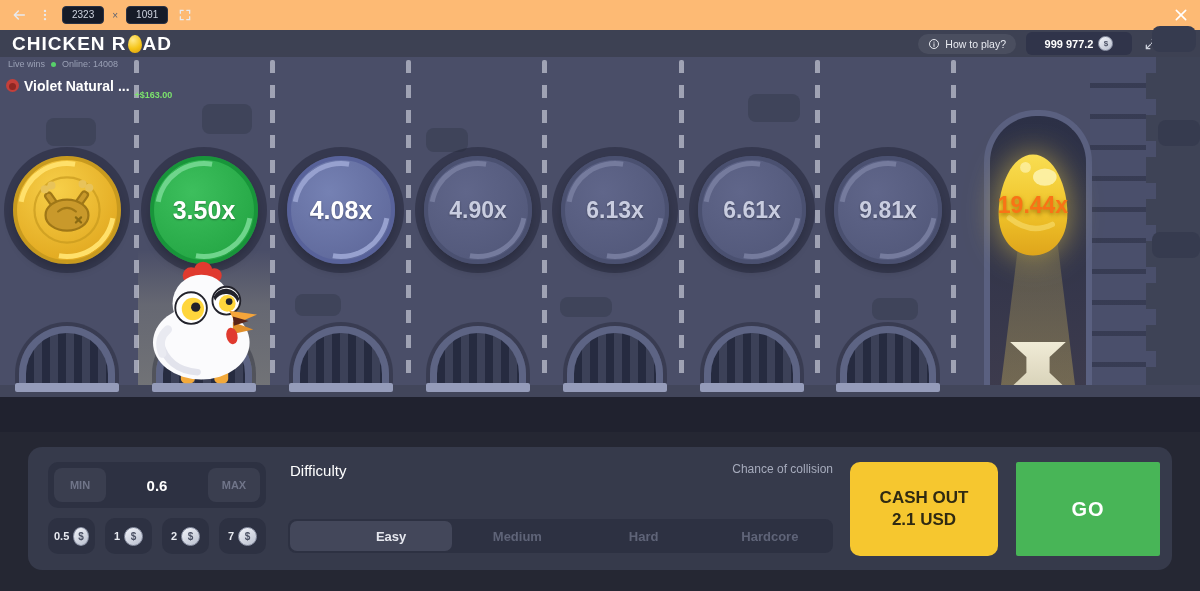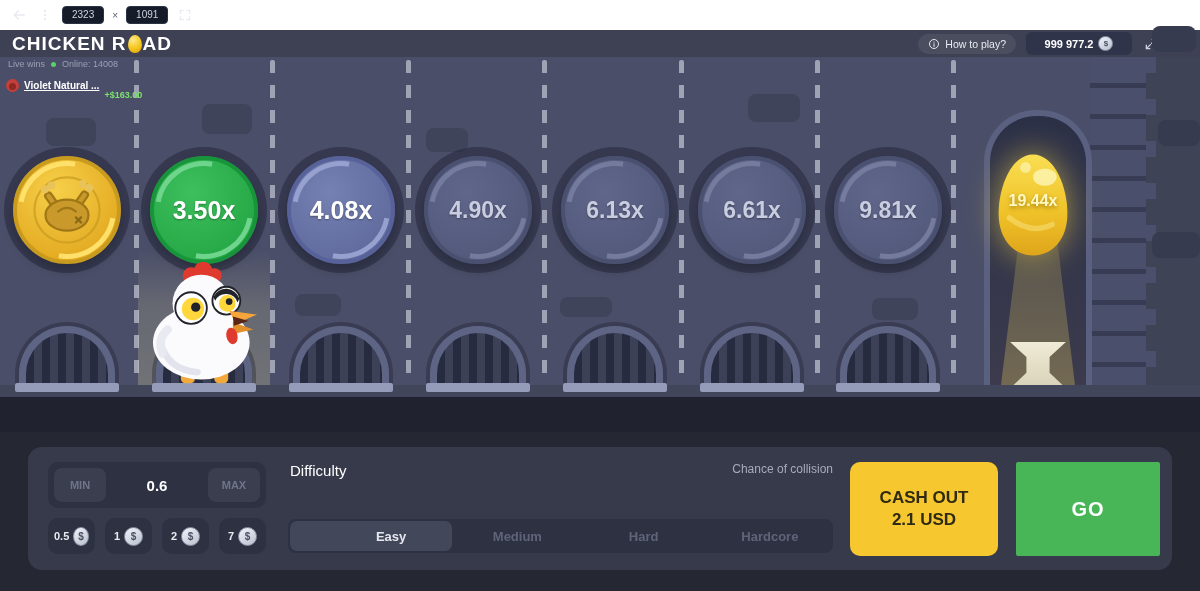--- a/index.html
+++ b/index.html
@@ -2,21 +2,21 @@
 <html><head>
 <meta charset="utf-8">
 <style>
   html,body{margin:0;padding:0;background:#10121a;}
   .app{position:relative;width:1200px;height:591px;overflow:hidden;
        font-family:"Liberation Sans","DejaVu Sans",sans-serif;
        background:#252834;-webkit-font-smoothing:antialiased;}
   .abs{position:absolute;}
 
   
-  .topbar{left:0;top:0;width:1200px;height:30px;background:#ffffff;display:flex;align-items:center;padding:0 10px;box-sizing:border-box;gap:8px;}
+  .topbar{left:0;top:0;width:1200px;height:30px;background:#fdba74;display:flex;align-items:center;padding:0 10px;box-sizing:border-box;gap:8px;}
   .tb-icon{width:18px;height:18px;display:flex;align-items:center;justify-content:center;cursor:pointer;}
   .dim-box{background:#151b28;border:1px solid #2a3245;border-radius:4px;color:#cdd3df;font-size:10px;padding:2px 9px;line-height:12px;}
   .times{color:#5b6372;font-size:10px;}
   .tb-spacer{flex:1;}
 
   
   .header{left:0;top:30px;width:1200px;height:27px;background:#3d4153;display:flex;align-items:center;padding:0 12px;box-sizing:border-box;}
   .logo{color:#ffffff;font-size:19px;font-weight:900;letter-spacing:1px;display:flex;align-items:center;}
   .logo-egg{display:inline-block;width:14px;height:18px;margin:0 1px;border-radius:50%/58% 58% 46% 46%;
             background:radial-gradient(circle at 35% 28%,#ffe98a,#f5c518 55%,#d89c10);}
@@ -29,21 +29,21 @@
           color:#4c5265;font-weight:700;}
   .coin-14{width:13px;height:13px;font-size:8px;}
   .coin-17{width:17px;height:17px;font-size:10px;}
 
   
   .live-row1{left:8px;top:59px;display:flex;align-items:center;gap:6px;font-size:9px;color:#9aa0b5;z-index:30;}
   .dot-green{width:5px;height:5px;border-radius:50%;background:#57d06a;}
   .live-row2{left:6px;top:71px;display:flex;align-items:center;gap:5px;z-index:30;}
   .avatar{width:13px;height:13px;border-radius:50%;background:#c43f3a;position:relative;overflow:hidden;}
   .avatar::after{content:"";position:absolute;left:3px;top:4px;width:7px;height:7px;border-radius:50%;background:#8f2722;}
-  .winner-name{font-size:10px;font-weight:700;color:#ffffff;text-decoration:underline;}
+  .winner-name{font-size:14px;font-weight:700;color:#ffffff;}
   .winner-amt{font-size:9px;font-weight:700;color:#7ce36d;margin-top:19px;}
 
   
   .stage-bg{left:0;top:57px;width:1200px;height:328px;background:#4a4e68;z-index:1;}
   .patch{position:absolute;background:#3f445a;border-radius:8px;z-index:2;}
   .patch.wall{background:#363b4f;}
   .divider{position:absolute;top:60px;width:5px;height:327px;z-index:4;border-radius:2px;
            background:repeating-linear-gradient(180deg,rgba(244,246,255,.5) 0 13px,transparent 13px 25px);}
   .floor-strip{left:0;top:385px;width:1200px;height:12px;background:#42465b;z-index:5;}
   .dark-road{left:0;top:397px;width:1200px;height:35px;background:#20222f;z-index:5;}
@@ -80,21 +80,21 @@
         overflow:hidden;z-index:3;}
   .beam{position:absolute;bottom:0;left:10px;width:76px;height:185px;
         background:linear-gradient(180deg,rgba(233,205,95,0),rgba(233,205,95,.22) 35%,rgba(233,205,95,.32));
         clip-path:polygon(30% 0,70% 0,100% 100%,0 100%);}
   .pedestal{position:absolute;bottom:7px;left:19px;width:58px;height:44px;
         background:linear-gradient(#f0ebd6,#d9d3ba);
         clip-path:polygon(2% 0,98% 0,70% 34%,70% 70%,94% 100%,6% 100%,30% 70%,30% 34%);}
   .plinth{position:absolute;bottom:0;left:5px;width:86px;height:8px;background:#454a63;border-radius:2px;}
   .egg-wrap{left:990px;top:150px;width:86px;height:110px;z-index:8;display:flex;align-items:center;justify-content:center;}
   .egg-wrap svg{filter:drop-shadow(0 0 16px rgba(247,214,74,.6));}
-  .egg-label{position:absolute;left:0;top:42px;width:100%;text-align:center;color:#fef9c3;font-size:16px;font-weight:800;
+  .egg-label{position:absolute;left:0;top:42px;width:100%;text-align:center;color:#f97316;font-size:23px;font-weight:800;
              text-shadow:0 2px 4px rgba(120,85,0,.6);}
 
   .chicken{left:140px;top:256px;width:130px;height:132px;z-index:8;}
 
   
   .panel{left:28px;top:447px;width:1144px;height:123px;background:#363a4b;border-radius:14px;z-index:7;}
   .bet-box{left:48px;top:462px;width:218px;height:46px;background:#2d3142;border-radius:10px;z-index:8;
            display:flex;align-items:center;justify-content:space-between;padding:0 6px;box-sizing:border-box;}
   .minmax{width:52px;height:34px;background:#3a3e4f;border-radius:8px;border:none;color:#707589;font-weight:700;font-size:11px;cursor:pointer;
           font-family:inherit;}

